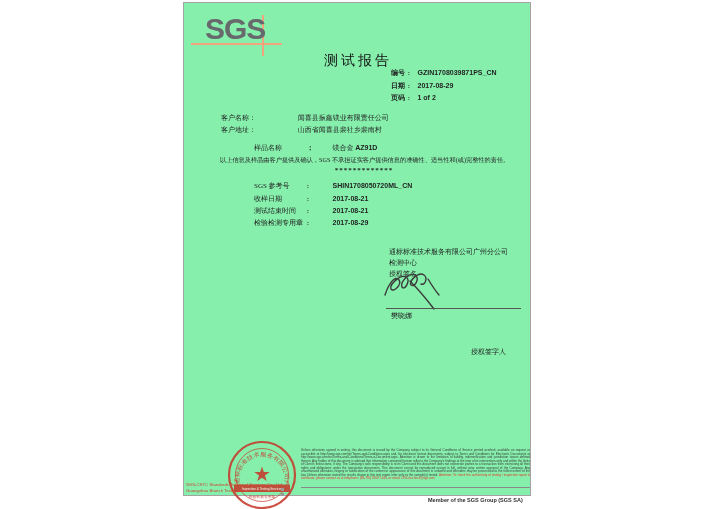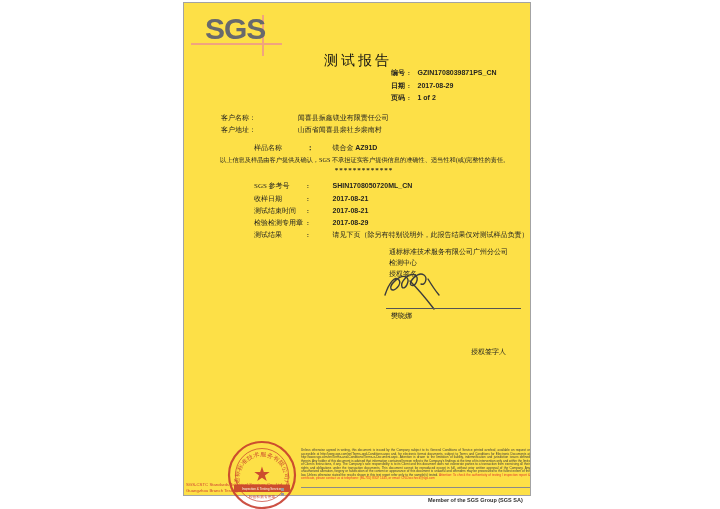--- a/index.html
+++ b/index.html
@@ -1,20 +1,20 @@
 <!DOCTYPE html>
 <html><head>
 <meta charset="utf-8">
 <style>
   html,body{margin:0;padding:0;background:#ffffff;width:720px;height:509px;overflow:hidden;}
   .abs{position:absolute;}
   .serif{font-family:"Liberation Serif","DejaVu Serif",serif;}
   .sans{font-family:"Liberation Sans","DejaVu Sans",sans-serif;}
   #canvas{position:relative;width:720px;height:509px;background:#fff;color:#1f1f1f;}
-  #page{position:absolute;left:183px;top:2px;width:348px;height:494px;border:1px solid #a3a3a3;background:#fde047;box-sizing:border-box;}
+  #page{position:absolute;left:183px;top:2px;width:348px;height:494px;border:1px solid #a3a3a3;background:#86efac;box-sizing:border-box;}
   .logo{font-weight:bold;color:#68696c;font-size:30px;letter-spacing:-1px;line-height:1;}
   .crop-h{height:1.5px;background:#f1a47f;}
   .crop-v{width:1.5px;background:#f1a47f;}
   .title{font-size:14px;font-weight:normal;letter-spacing:3px;color:#111;}
   .metaRow{font-size:7px;white-space:nowrap;}
   .metaRow .lb{display:inline-block;width:15px;font-weight:700;}
   .metaRow .sp{display:inline-block;width:8px;font-weight:bold;}
   .metaRow .vl{font-weight:bold;font-family:"Liberation Sans","DejaVu Sans",sans-serif;}
   .fieldRow{font-size:7px;white-space:nowrap;}
   .fieldRow .lb{display:inline-block;width:75px;}
@@ -93,25 +93,20 @@
     <div class="abs infoRow" style="left:37px;top:202.5px;">
       <span class="lb">测试结束时间</span>
       <span class="sp">:</span>
       <span class="boldval">2017-08-21</span>
     </div>
     <div class="abs infoRow" style="left:37px;top:214.5px;">
       <span class="lb">检验检测专用章</span>
       <span class="sp">:</span>
       <span class="boldval">2017-08-29</span>
     </div>
-    <div class="abs infoRow" style="left:37px;top:227px;">
-      <span class="lb">测试结果</span>
-      <span class="sp">:</span>
-      <span>请见下页（除另有特别说明外，此报告结果仅对测试样品负责）</span>
-    </div>
 
     <div class="abs sign" style="left:205px;top:244px;">
       <div>通标标准技术服务有限公司广州分公司</div>
       <div>检测中心</div>
       <div>授权签名</div>
     </div>
 
     <svg class="abs" style="left:198px;top:266px;" width="72" height="42" viewBox="0 0 72 42">
       <g fill="none" stroke="#3b3b3b" stroke-width="1.4" stroke-linecap="round">
         <path d="M3,26 C7,14 13,6 17,11 C20,15 12,24 9,20 C7,16 18,5 24,8 C29,11 23,22 20,18 C18,13 27,3 33,6 C38,9 33,19 29,16 C26,13 36,2 42,6 C46,9 43,17 39,15"></path>

